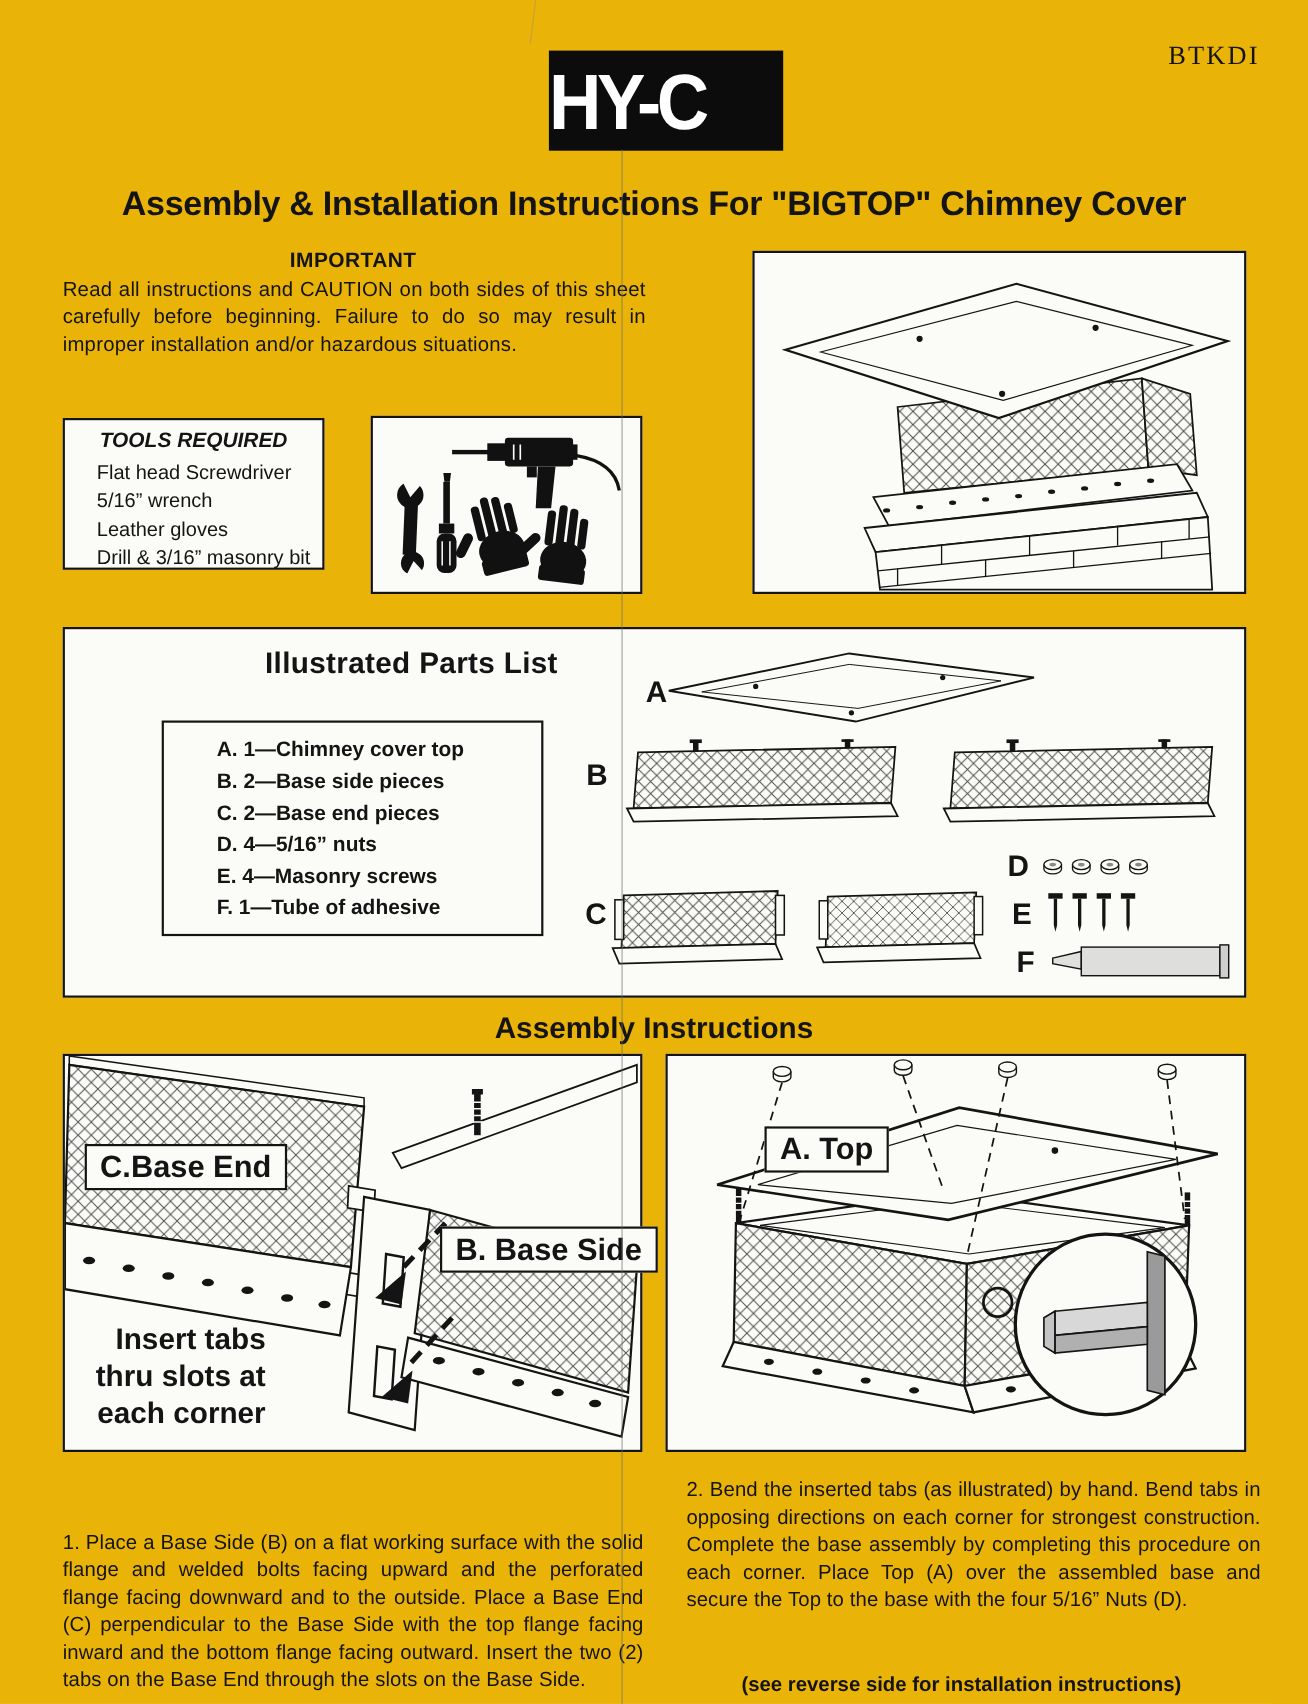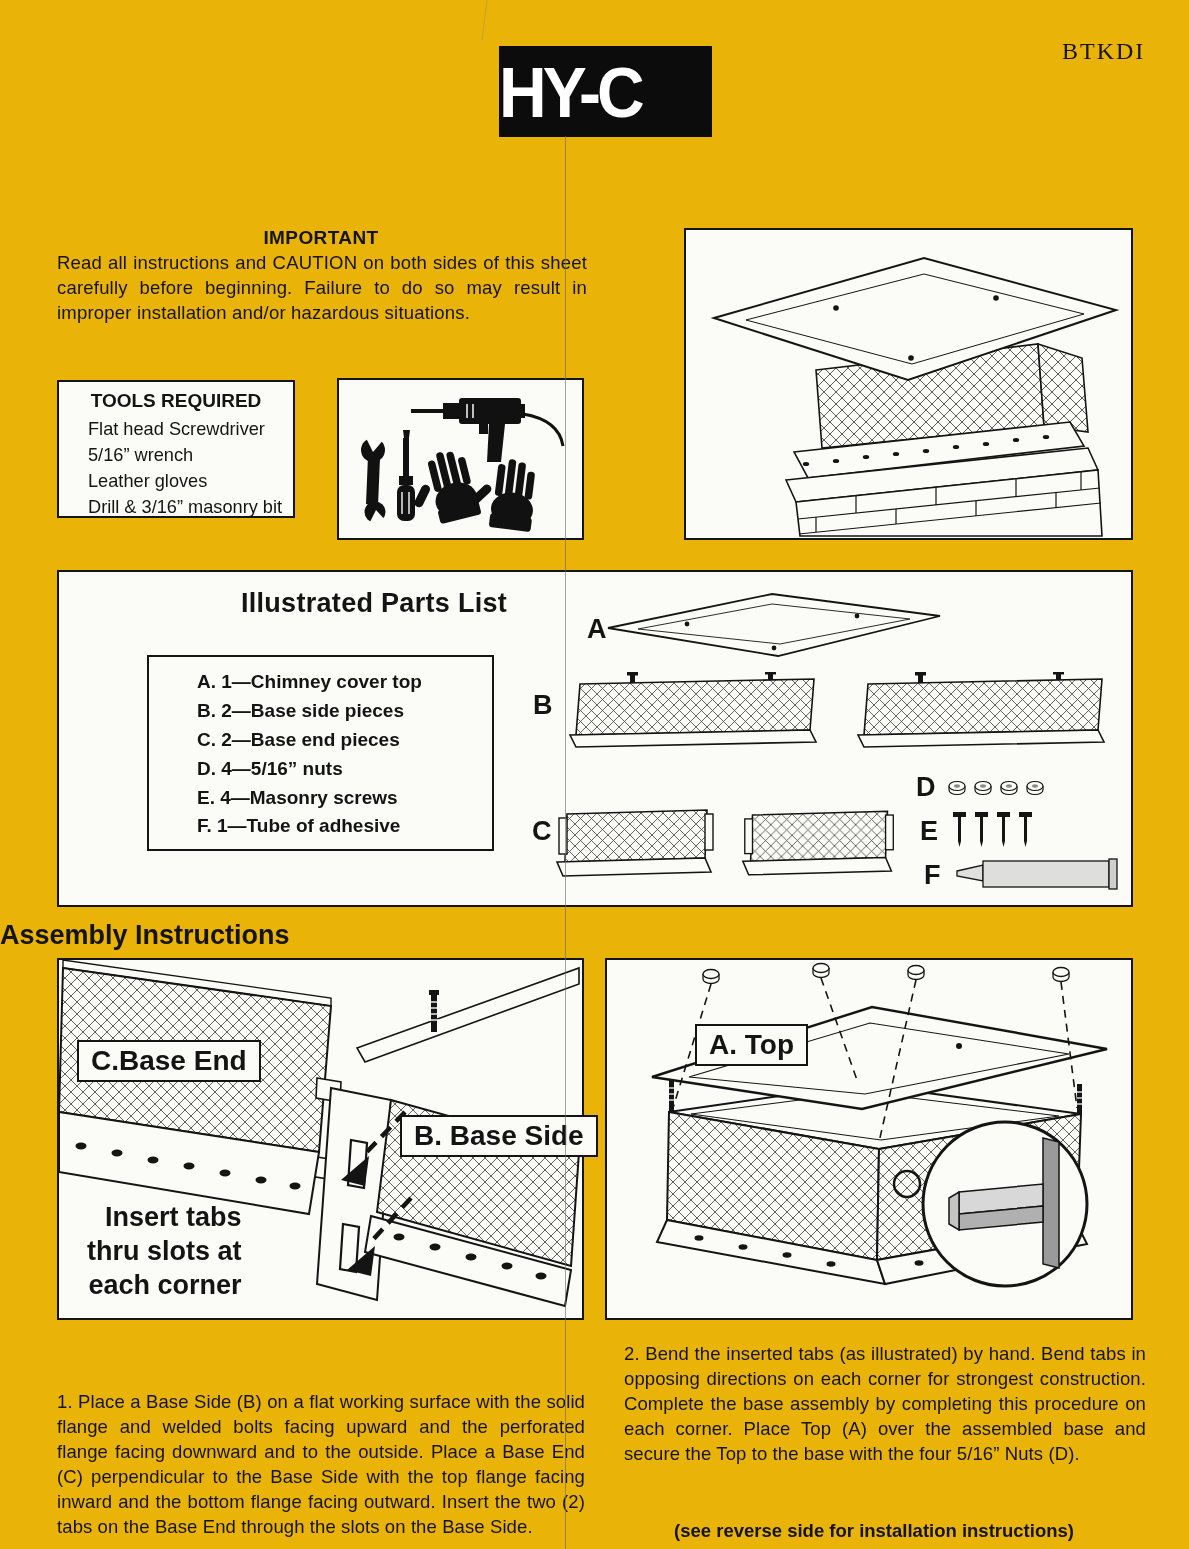--- a/index.html
+++ b/index.html
@@ -27,35 +27,35 @@
 
   .title { left:0; top:167px; width:1189px; text-align:center;
            font-size:31px; font-weight:bold; letter-spacing:-0.3px; }
 
   .imp-head { left:57px; top:227px; width:528px; text-align:center;
               font-weight:bold; font-size:19px; letter-spacing:.4px; }
   .imp-body { left:57px; top:251px; width:530px; font-size:18.5px; line-height:1.35;
               text-align:justify; letter-spacing:.2px; }
 
   .tools-box { left:57px; top:380px; width:238px; height:138px; padding:8px 0 0 0; }
-  .tools-head { text-align:center; font-weight:bold; font-size:19px; margin-bottom:4px; }
+  .tools-head { text-align:center; font-weight:bold; font-size:19px; margin-bottom:4px;font-style:italic; }
   .tool-item { font-size:18.2px; line-height:1.43; padding-left:29px; }
 
   .tools-illus { left:337px; top:378px; width:247px; height:162px; }
   .chimney-box { left:684px; top:228px; width:449px; height:312px; }
 
   .parts-box { left:57px; top:570px; width:1076px; height:337px; }
   .parts-title { position:absolute; left:140px; top:16px; width:350px; text-align:center;
                  font-size:27px; font-weight:bold; letter-spacing:.3px; }
   .parts-inner { position:absolute; left:88px; top:83px; width:347px; height:196px;
                  padding:11px 0 0 20px; }
   .part-item { font-weight:bold; font-size:19px; line-height:1.52;margin-left:28px; }
   .part-letter { position:absolute; font-weight:bold; font-size:27px; }
 
-  .asm-head { left:0; top:920px; width:1189px; text-align:left;
+  .asm-head { left:0; top:920px; width:1189px; text-align:center;
               font-size:27px; font-weight:bold; }
 
   .fig { border:2.5px solid #141414; background:#fbfbf8; }
   .fig1 { left:57px; top:958px; width:527px; height:362px; }
   .fig2 { left:605px; top:958px; width:528px; height:362px; }
   .fig svg { position:absolute; left:0; top:0; }
 
   .fig-label { position:absolute; background:#fbfbf8; border:2.5px solid #141414;
                font-weight:bold; font-size:28px; padding:3px 12px; white-space:nowrap;
                z-index:5; }
@@ -79,20 +79,21 @@
 <div class="page">
   <div class="fold"></div>
   <div class="fold-top"></div>
 
   <div class="abs code">BTKDI</div>
 
   <div class="abs logo">
     <span>HY-C</span>
   </div>
 
+  <h1 class="abs title">Assembly &amp; Installation Instructions For "BIGTOP" Chimney Cover</h1>
 
   <div class="abs imp-head">IMPORTANT</div>
   <p class="abs imp-body">Read all instructions and CAUTION on both sides of this sheet carefully before beginning. Failure to do so may result in improper installation and/or hazardous situations.</p>
 
   <div class="abs box tools-box">
     <div class="tools-head">TOOLS REQUIRED</div>
     <div class="tool-item">Flat head Screwdriver</div>
     <div class="tool-item">5/16” wrench</div>
     <div class="tool-item">Leather gloves</div>
     <div class="tool-item">Drill &amp; 3/16” masonry bit</div>

